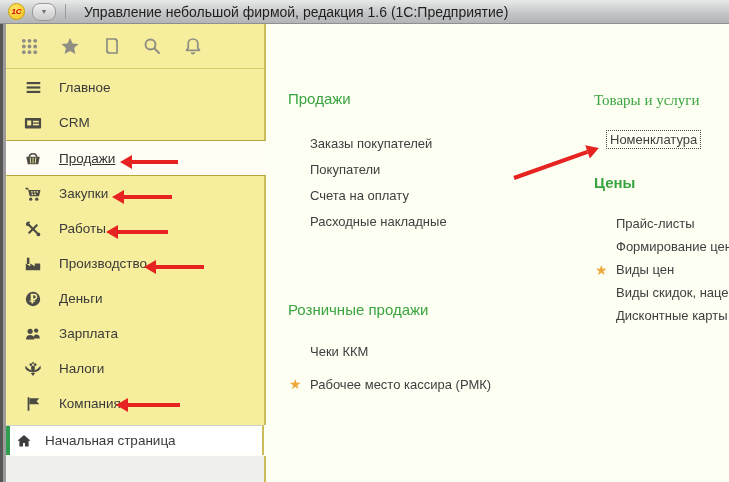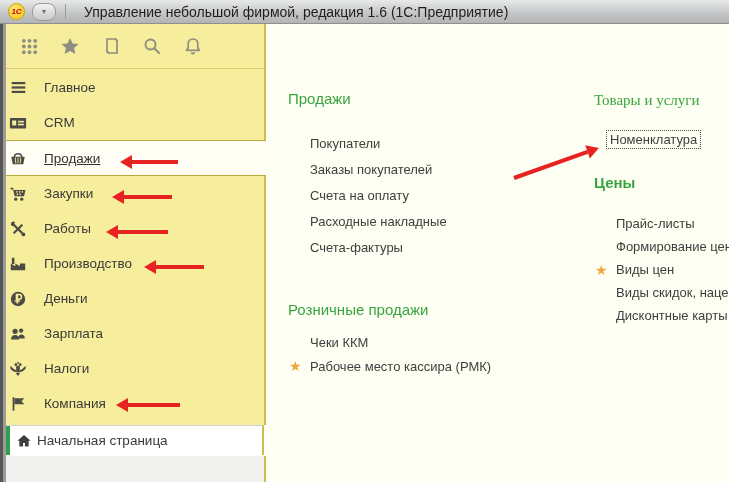--- a/index.html
+++ b/index.html
@@ -41,50 +41,50 @@
     position:absolute;left:0;top:0;width:258px;height:401px;
     background:#f7ee9d;border-right:2px solid #cbbc58;
   }
   .toolbar{
     height:45px;border-bottom:1px solid #d9cc6d;
     display:flex;align-items:center;padding-left:13px;gap:21px;box-sizing:border-box;
   }
   .tool-ic{width:20px;height:20px;display:flex;align-items:center;justify-content:center;cursor:pointer;}
   .menu{position:absolute;left:0;top:46px;width:258px;}
   .mrow{
-    height:35px;display:flex;align-items:center;padding-left:3px;gap:17px;
+    height:35px;display:flex;align-items:center;padding-left:18px;gap:17px;
     box-sizing:border-box;cursor:pointer;
   }
   .micon{width:18px;height:18px;display:flex;align-items:center;justify-content:center;flex:0 0 auto;}
   .mlabel{font-size:13.5px;color:#3a3a3a;}
   .mrow.selected{
     background:#fffdf4;width:260px;position:relative;z-index:2;
     border-top:1px solid #b7a83c;border-bottom:1px solid #b7a83c;height:36px;
   }
   .mrow.selected .mlabel{text-decoration:underline;color:#333;}
   .home-row{
     position:absolute;left:0;top:401px;width:258px;height:30px;
     background:#ffffff;border-right:2px solid #cbbc58;border-top:1px solid #cfcfcf;
-    display:flex;align-items:center;gap:4px;padding-left:9px;box-sizing:border-box;cursor:pointer;
+    display:flex;align-items:center;gap:12px;padding-left:9px;box-sizing:border-box;cursor:pointer;
   }
   .home-bar{position:absolute;left:0;top:0;width:4px;height:100%;background:#2f9e4f;}
   .home-label{font-size:13.5px;color:#3a3a3a;}
   .side-gray{
     position:absolute;left:0;top:432px;width:258px;height:26px;
     background:#f0f0ef;border-right:2px solid #cbbc58;
   }
   
   .content{position:absolute;left:268px;top:24px;width:461px;height:458px;background:#fdfff2;}
   .sec-header{
     position:absolute;font-size:15px;color:#3aa440;white-space:nowrap;cursor:default;
   }
   .items{position:absolute;white-space:nowrap;}
   .item{position:relative;padding-left:22px;font-size:13px;color:#3f3f3f;display:flex;align-items:center;cursor:pointer;}
   .items.h26 .item{height:26px;}
-  .items.h24 .item{height:24px;}
+  .items.h24 .item{height:24px;margin-top:9px;}
   .items.h23 .item{height:23px;}
   .star{position:absolute;left:1px;color:#eea83b;font-size:14px;line-height:1;}
   .focus-box{border:1px dotted #4c4c4c;padding:1px 3px;margin-left:-10px;}
   
   .arrow{position:absolute;height:4px;background:#e62320;z-index:5;}
   .arrow.left::before{
     content:"";position:absolute;left:-12px;top:-5px;width:0;height:0;
     border:7px solid transparent;border-left:0;border-right:12px solid #e62320;
   }
   .arrow.right::after{
@@ -288,33 +288,30 @@
     <span class="home-label">Начальная страница</span>
   </div>
   <div class="side-gray"></div>
 </div>
 
 <div class="content">
 
   <div class="sec-header" style="left:20px;top:66px;">Продажи</div>
   <div class="items h26" style="left:20px;top:106px;">
     <div class="item">
+        <span>Заказы покупателей</span>
+      </div>
+    <div class="item">
         <span>Покупатели</span>
       </div>
     <div class="item">
-        <span>Заказы покупателей</span>
-      </div>
-    <div class="item">
         <span>Счета на оплату</span>
       </div>
     <div class="item">
         <span>Расходные накладные</span>
-      </div>
-    <div class="item">
-        <span>Счета-фактуры</span>
       </div>
   </div>
 
   <div class="sec-header" style="left:20px;top:277px;">Розничные продажи</div>
   <div class="items h24" style="left:20px;top:306px;">
     <div class="item">
         <span>Чеки ККМ</span>
       </div>
     <div class="item">
       <span class="star">★</span>

